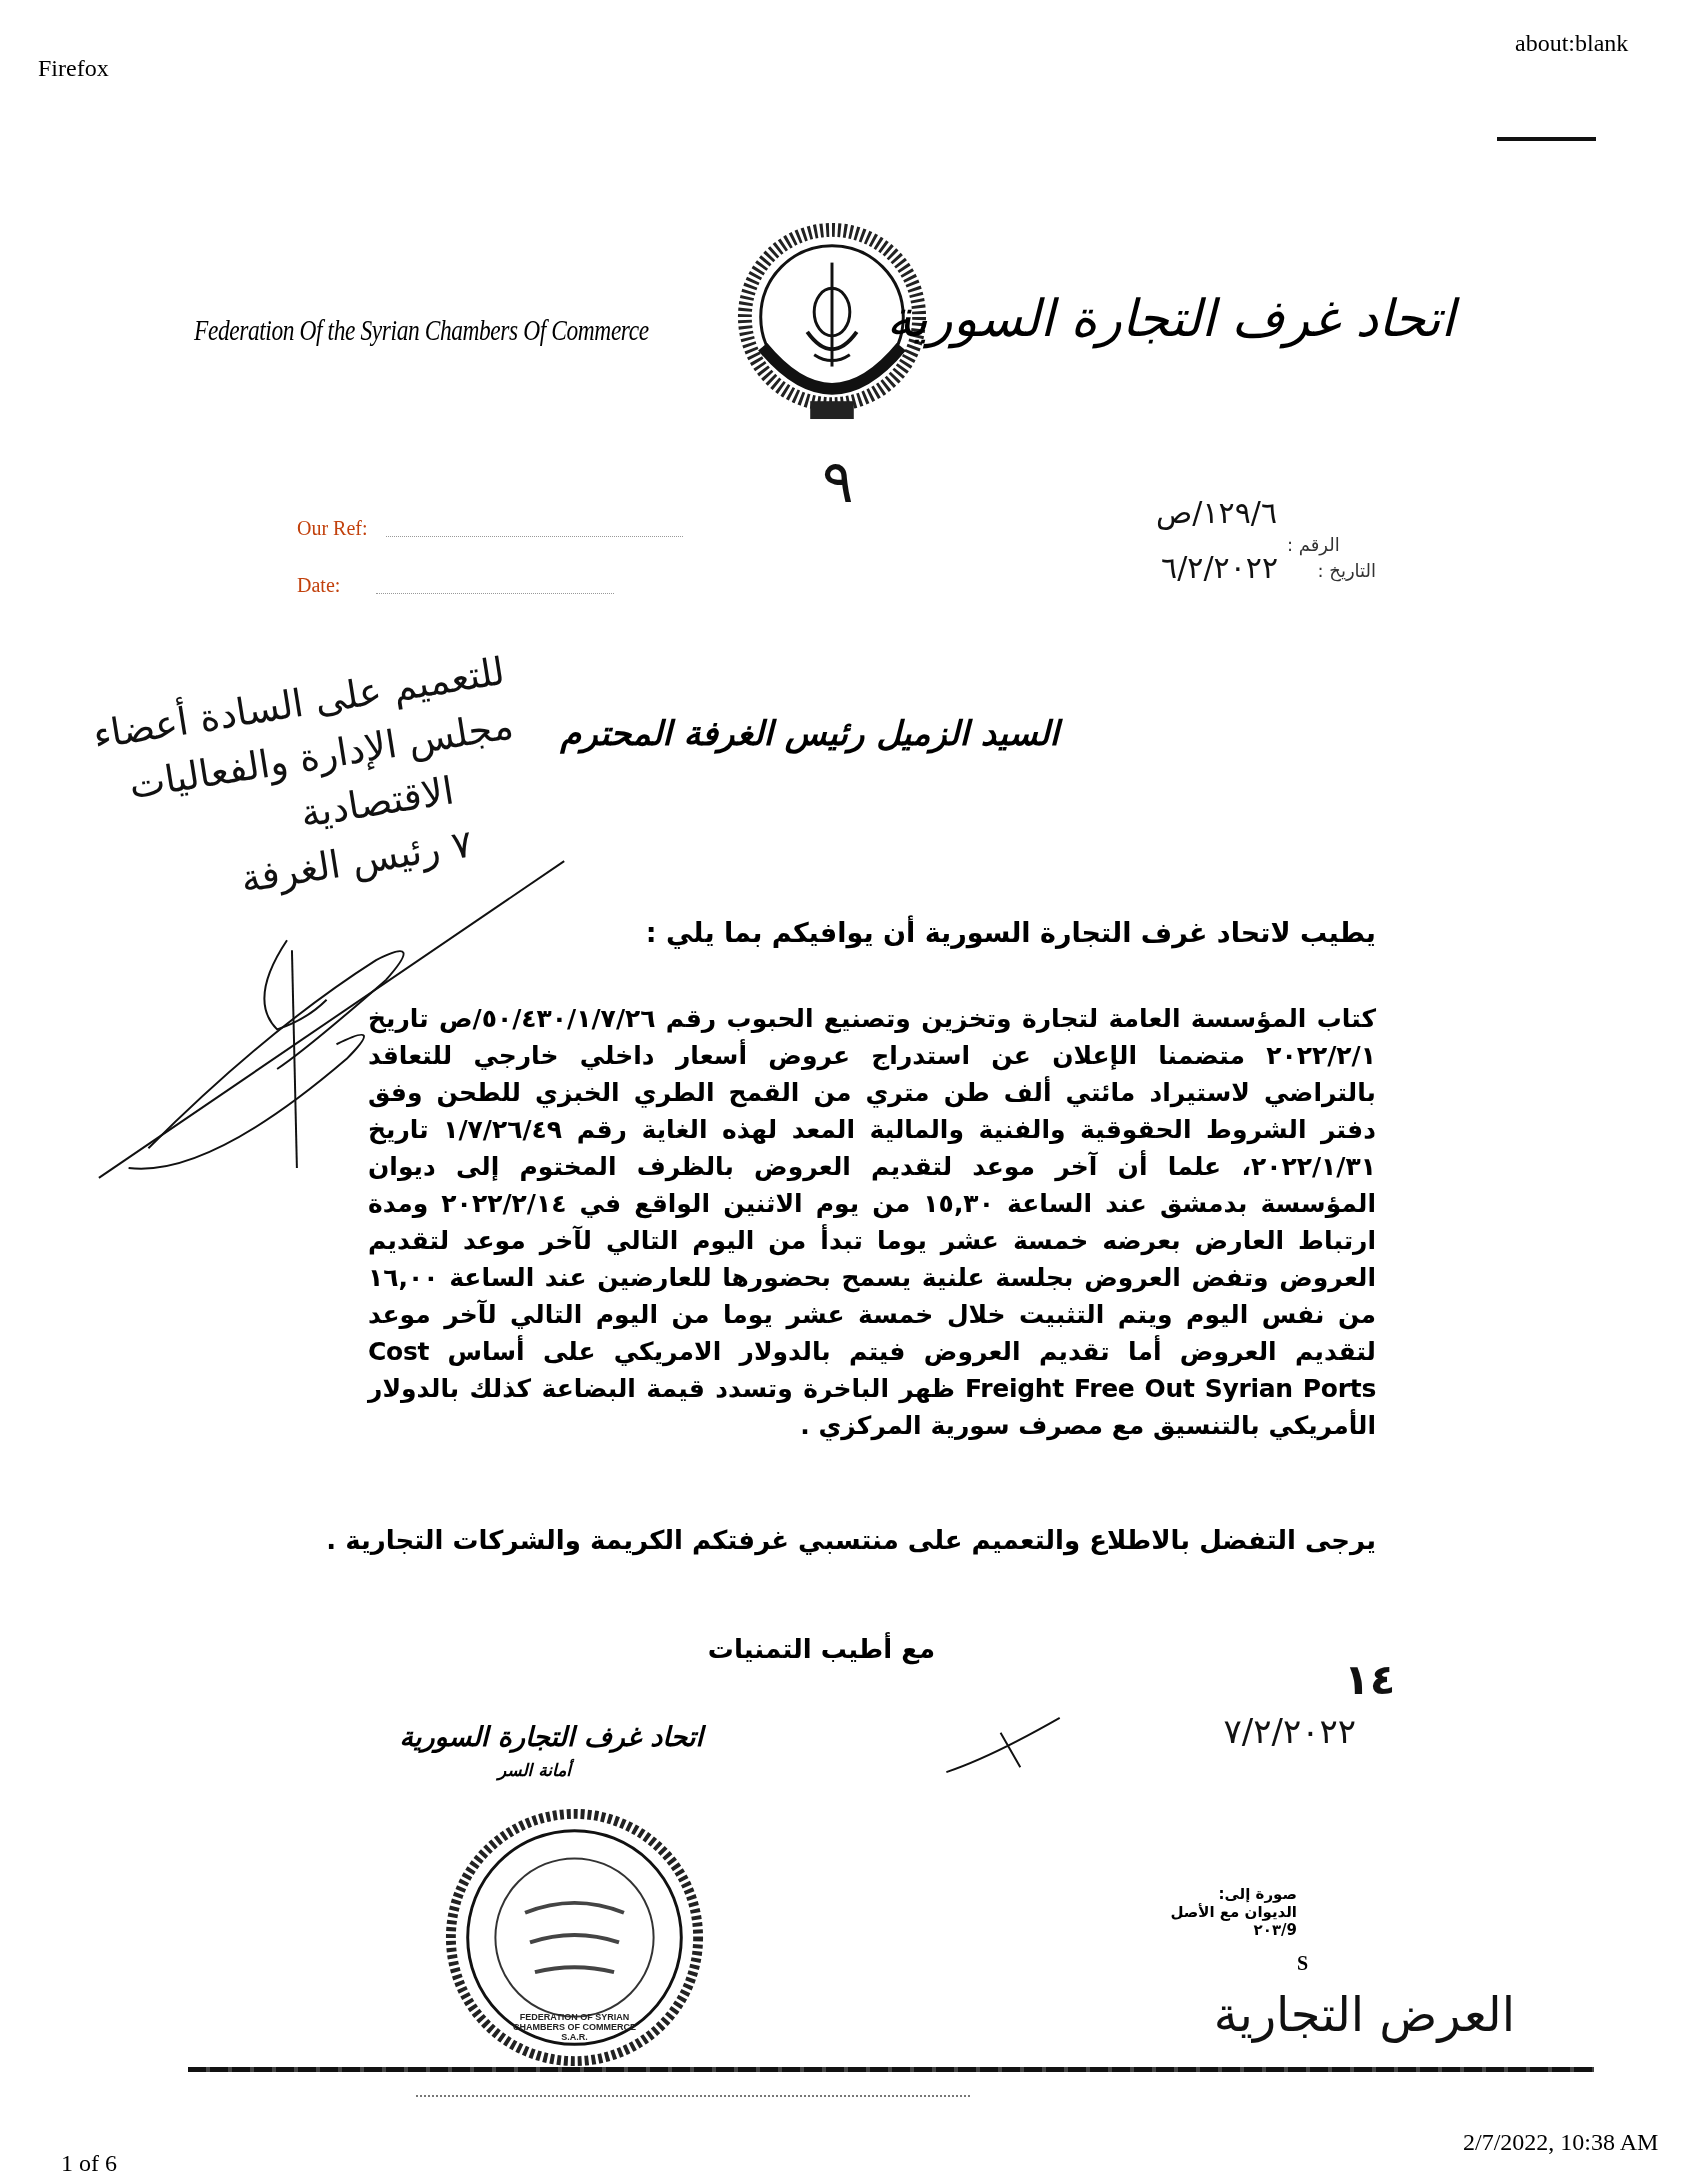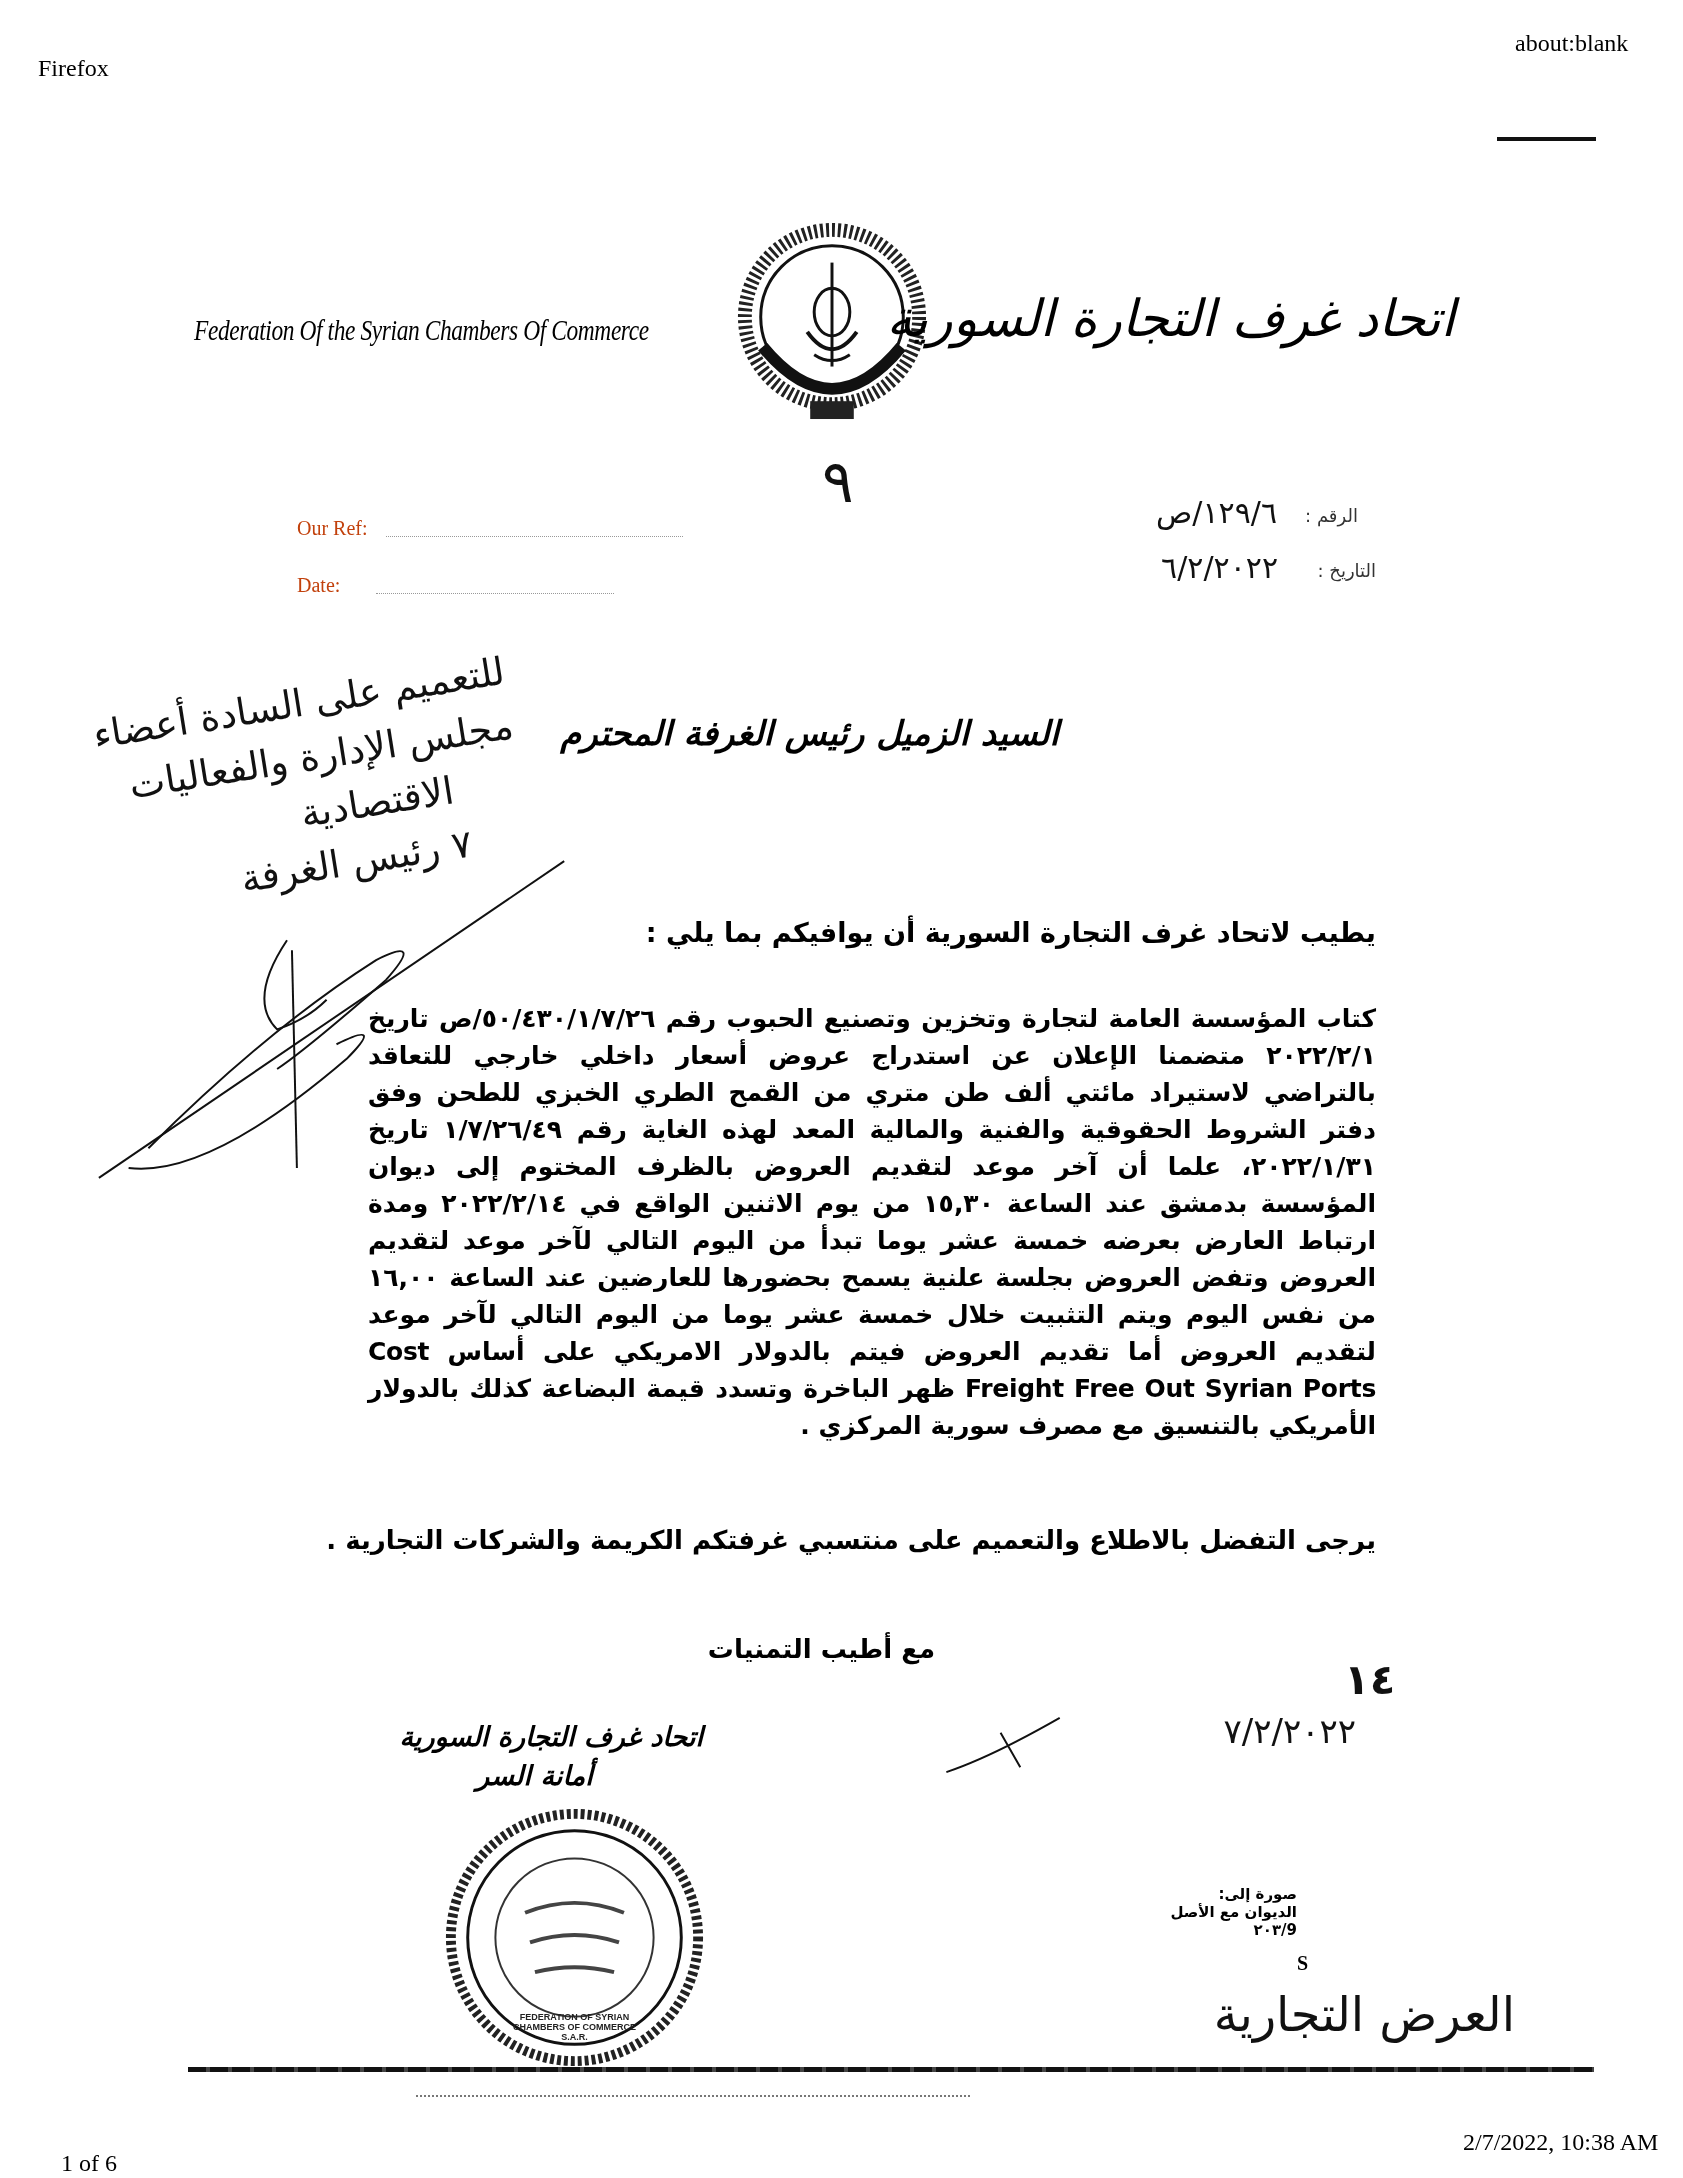--- a/index.html
+++ b/index.html
@@ -41,21 +41,21 @@
 
 <div class="abs hdr-ar" style="left:990px;top:289px;width:465px;text-align:right;">اتحاد غرف التجارة السورية</div>
 
 <div class="abs hand" style="left:822px;top:447px;font-size:59px;">٩</div>
 
 <div class="abs ref-label" style="left:297px;top:517px;">Our Ref:</div>
 <div class="abs dots" style="left:386px;top:535px;width:297px;"></div>
 <div class="abs ref-label" style="left:297px;top:574px;text-align:right;">Date:</div>
 <div class="abs dots" style="left:376px;top:592px;width:238px;"></div>
 
-<div class="abs ar-label" style="left:1287px;top:505px;width:89px;text-align:center;">الرقم :</div>
+<div class="abs ar-label" style="left:1287px;top:534px;width:89px;text-align:left;">الرقم :</div>
 <div class="abs hand" style="left:1049px;top:495px;width:228px;text-align:right;font-size:30px;direction:rtl;">١٢٩/٦/ص</div>
 <div class="abs ar-label" style="left:1287px;top:560px;width:89px;text-align:right;">التاريخ :</div>
 <div class="abs hand" style="left:1030px;top:550px;width:248px;text-align:right;font-size:30px;">٦/٢/٢٠٢٢</div>
 
 <div class="abs hand" style="left:54px;top:644px;width:446px;direction:rtl;text-align:right;font-size:38px;line-height:55px;transform:rotate(-9deg);transform-origin:right top;">
   <div>للتعميم على السادة أعضاء</div>
   <div>مجلس الإدارة والفعاليات</div>
   <div style="padding-right:69px;">الاقتصادية</div>
   <div style="padding-right:59px;">٧ رئيس الغرفة</div>
 </div>
@@ -73,21 +73,21 @@
 
 <div class="abs bold-ar" style="left:693px;top:917px;width:683px;text-align:right;font-size:27px;">يطيب لاتحاد غرف التجارة السورية أن يوافيكم بما يلي :</div>
 
 <div class="abs body-text" style="left:368px;top:1000px;width:1008px;">كتاب المؤسسة العامة لتجارة وتخزين وتصنيع الحبوب رقم ٥٠/٤٣٠/١/٧/٢٦/ص تاريخ ٢٠٢٢/٢/١ متضمنا الإعلان عن استدراج عروض أسعار داخلي خارجي للتعاقد بالتراضي لاستيراد مائتي ألف طن متري من القمح الطري الخبزي للطحن وفق دفتر الشروط الحقوقية والفنية والمالية المعد لهذه الغاية رقم ١/٧/٢٦/٤٩ تاريخ ٢٠٢٢/١/٣١، علما أن آخر موعد لتقديم العروض بالظرف المختوم إلى ديوان المؤسسة بدمشق عند الساعة ١٥,٣٠ من يوم الاثنين الواقع في ٢٠٢٢/٢/١٤ ومدة ارتباط العارض بعرضه خمسة عشر يوما تبدأ من اليوم التالي لآخر موعد لتقديم العروض وتفض العروض بجلسة علنية يسمح بحضورها للعارضين عند الساعة ١٦,٠٠ من نفس اليوم ويتم التثبيت خلال خمسة عشر يوما من اليوم التالي لآخر موعد لتقديم العروض أما تقديم العروض فيتم بالدولار الامريكي على أساس Cost Freight Free Out Syrian Ports ظهر الباخرة وتسدد قيمة البضاعة كذلك بالدولار الأمريكي بالتنسيق مع مصرف سورية المركزي .</div>
 
 <div class="abs bold-ar" style="left:376px;top:1525px;width:1000px;text-align:right;font-size:26px;">يرجى التفضل بالاطلاع والتعميم على منتسبي غرفتكم الكريمة والشركات التجارية .</div>
 
 <div class="abs bold-ar" style="left:693px;top:1634px;width:257px;text-align:center;font-size:26px;">مع أطيب التمنيات</div>
 
 <div class="abs italic-bold-ar" style="left:366px;top:1721px;width:337px;text-align:right;font-size:27px;">اتحاد غرف التجارة السورية</div>
-<div class="abs italic-bold-ar" style="left:465px;top:1760px;width:139px;text-align:center;font-size:27px;">أمانة السر</div>
+<div class="abs italic-bold-ar" style="left:465px;top:1760px;width:139px;text-align:center;font-size:17px;">أمانة السر</div>
 
 <div class="abs" style="left:436px;top:1804px;width:277px;height:267px;">
   <svg width="277" height="267" viewBox="0 0 280 270">
     <circle cx="140" cy="135" r="125" fill="none" stroke="#222" stroke-width="10" stroke-dasharray="4 3"></circle>
     <circle cx="140" cy="135" r="108" fill="none" stroke="#111" stroke-width="3"></circle>
     <circle cx="140" cy="135" r="80" fill="none" stroke="#333" stroke-width="2"></circle>
     <path d="M90 110 Q140 90 190 110 M95 140 Q140 125 185 140 M100 170 Q140 160 180 170" stroke="#444" stroke-width="4" fill="none"></path>
   </svg>
   <div class="abs" style="left:69px;top:208px;width:139px;text-align:center;font-family:'Liberation Sans',sans-serif;font-size:9px;font-weight:bold;line-height:10px;color:#222;">FEDERATION OF SYRIAN CHAMBERS OF COMMERCE S.A.R.</div>
 </div>

